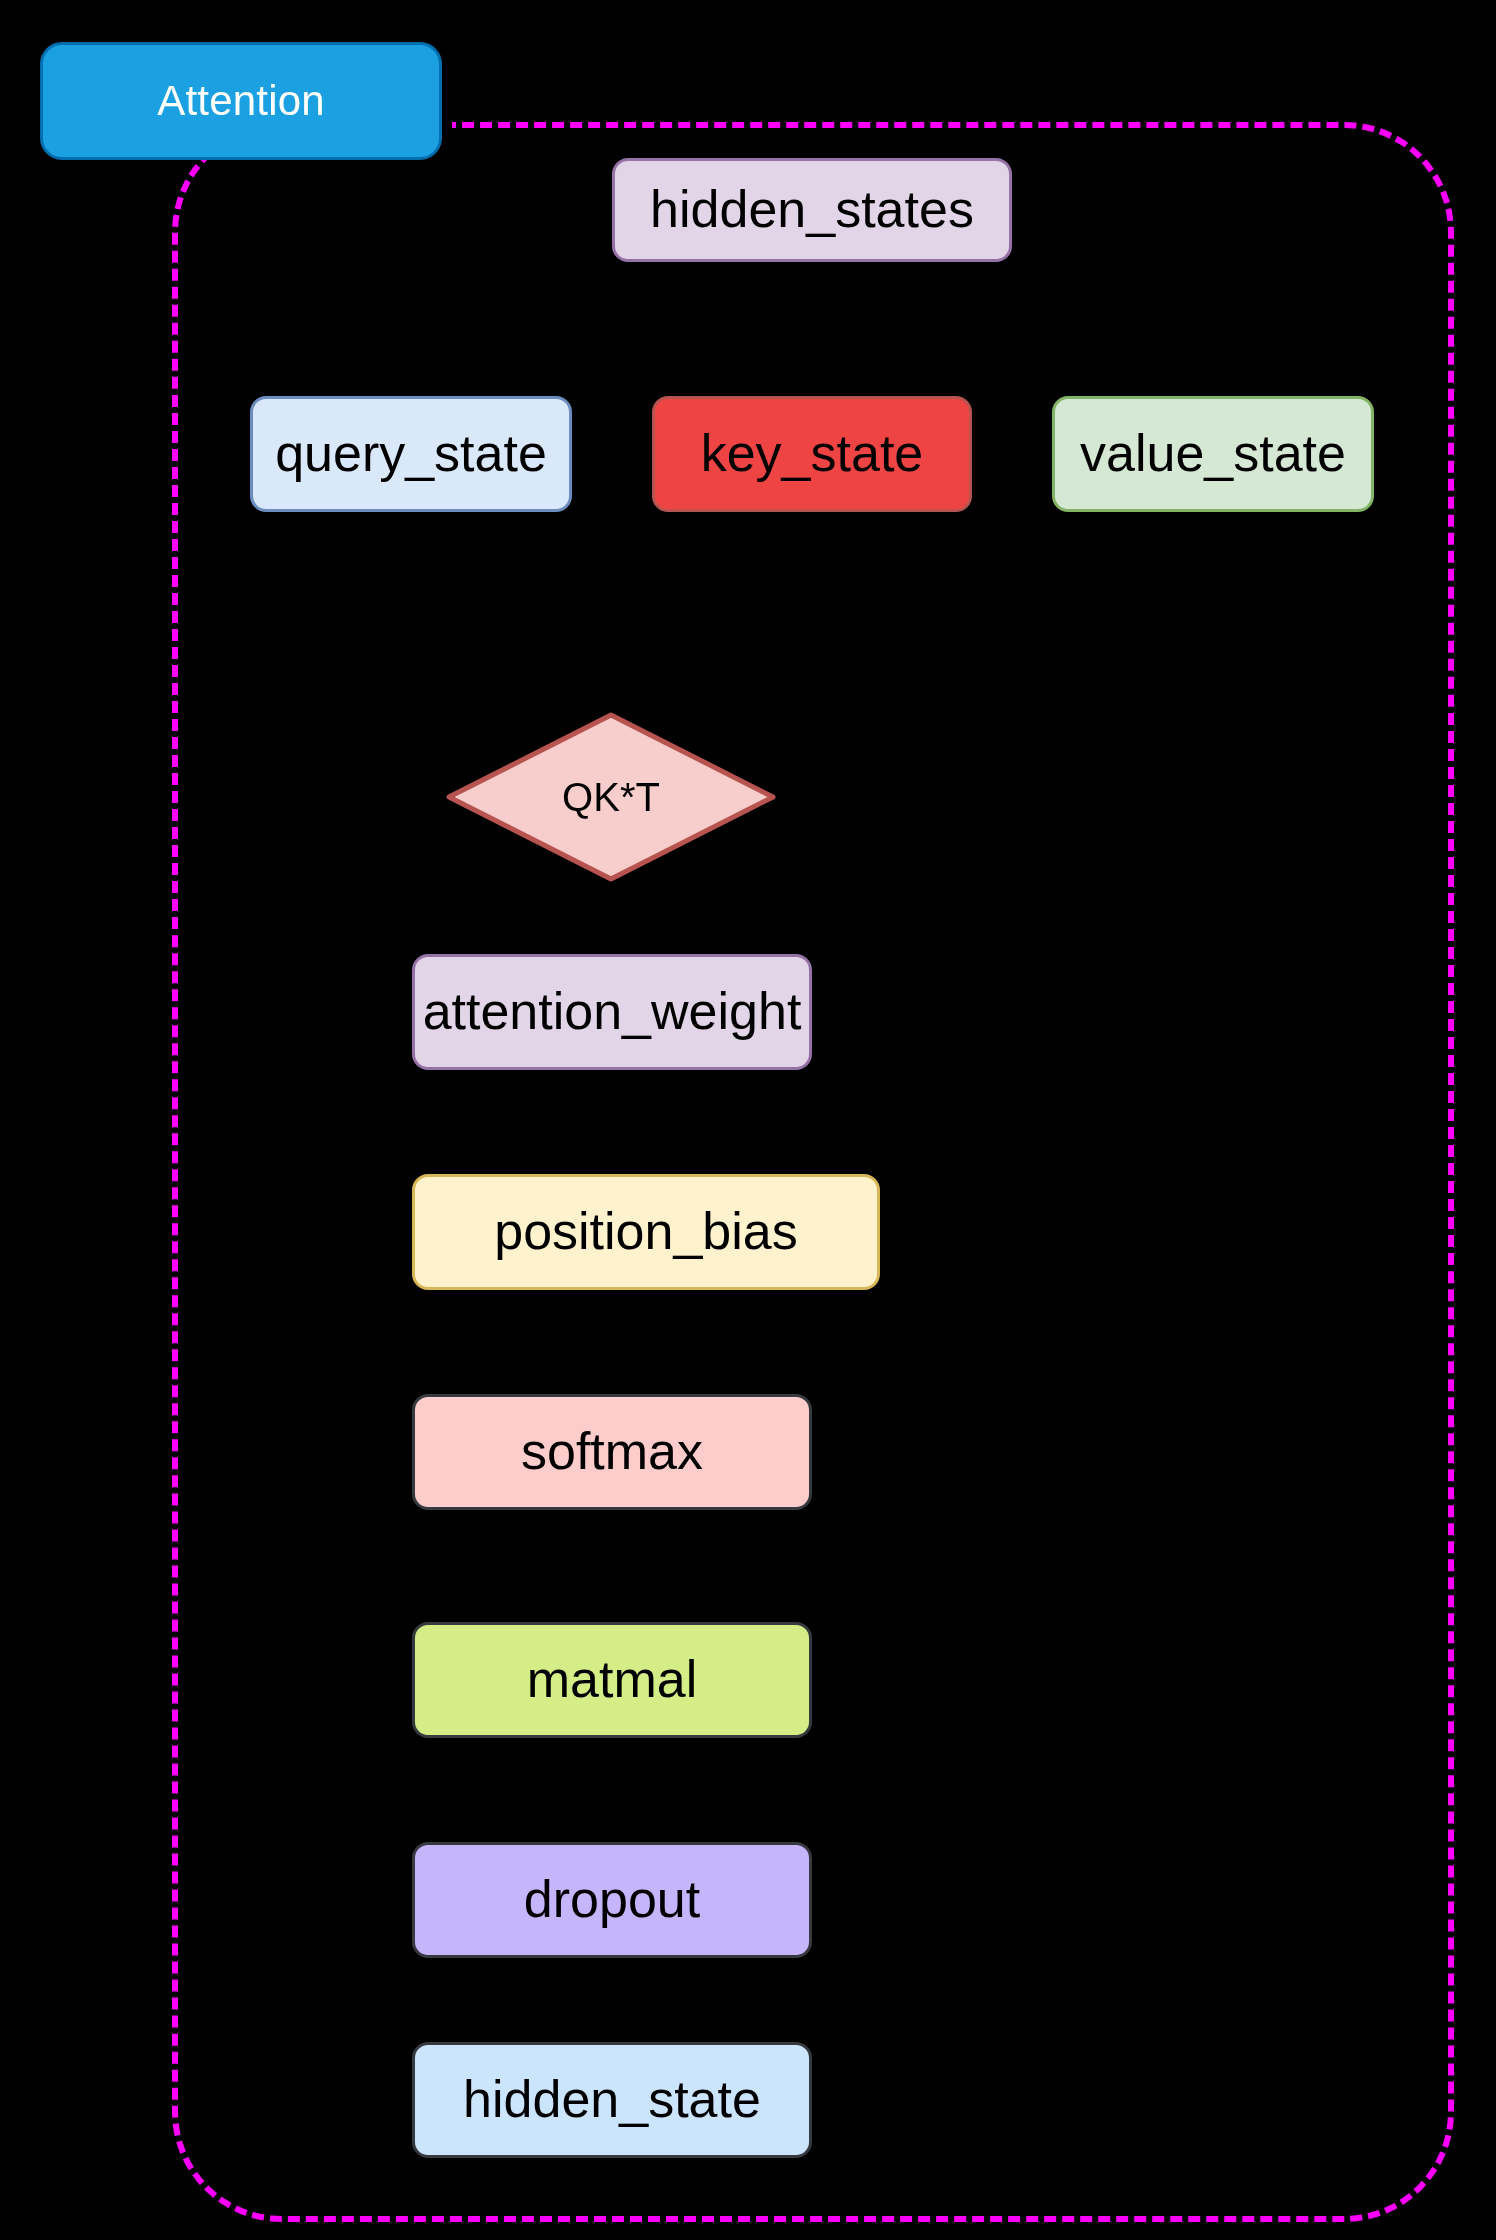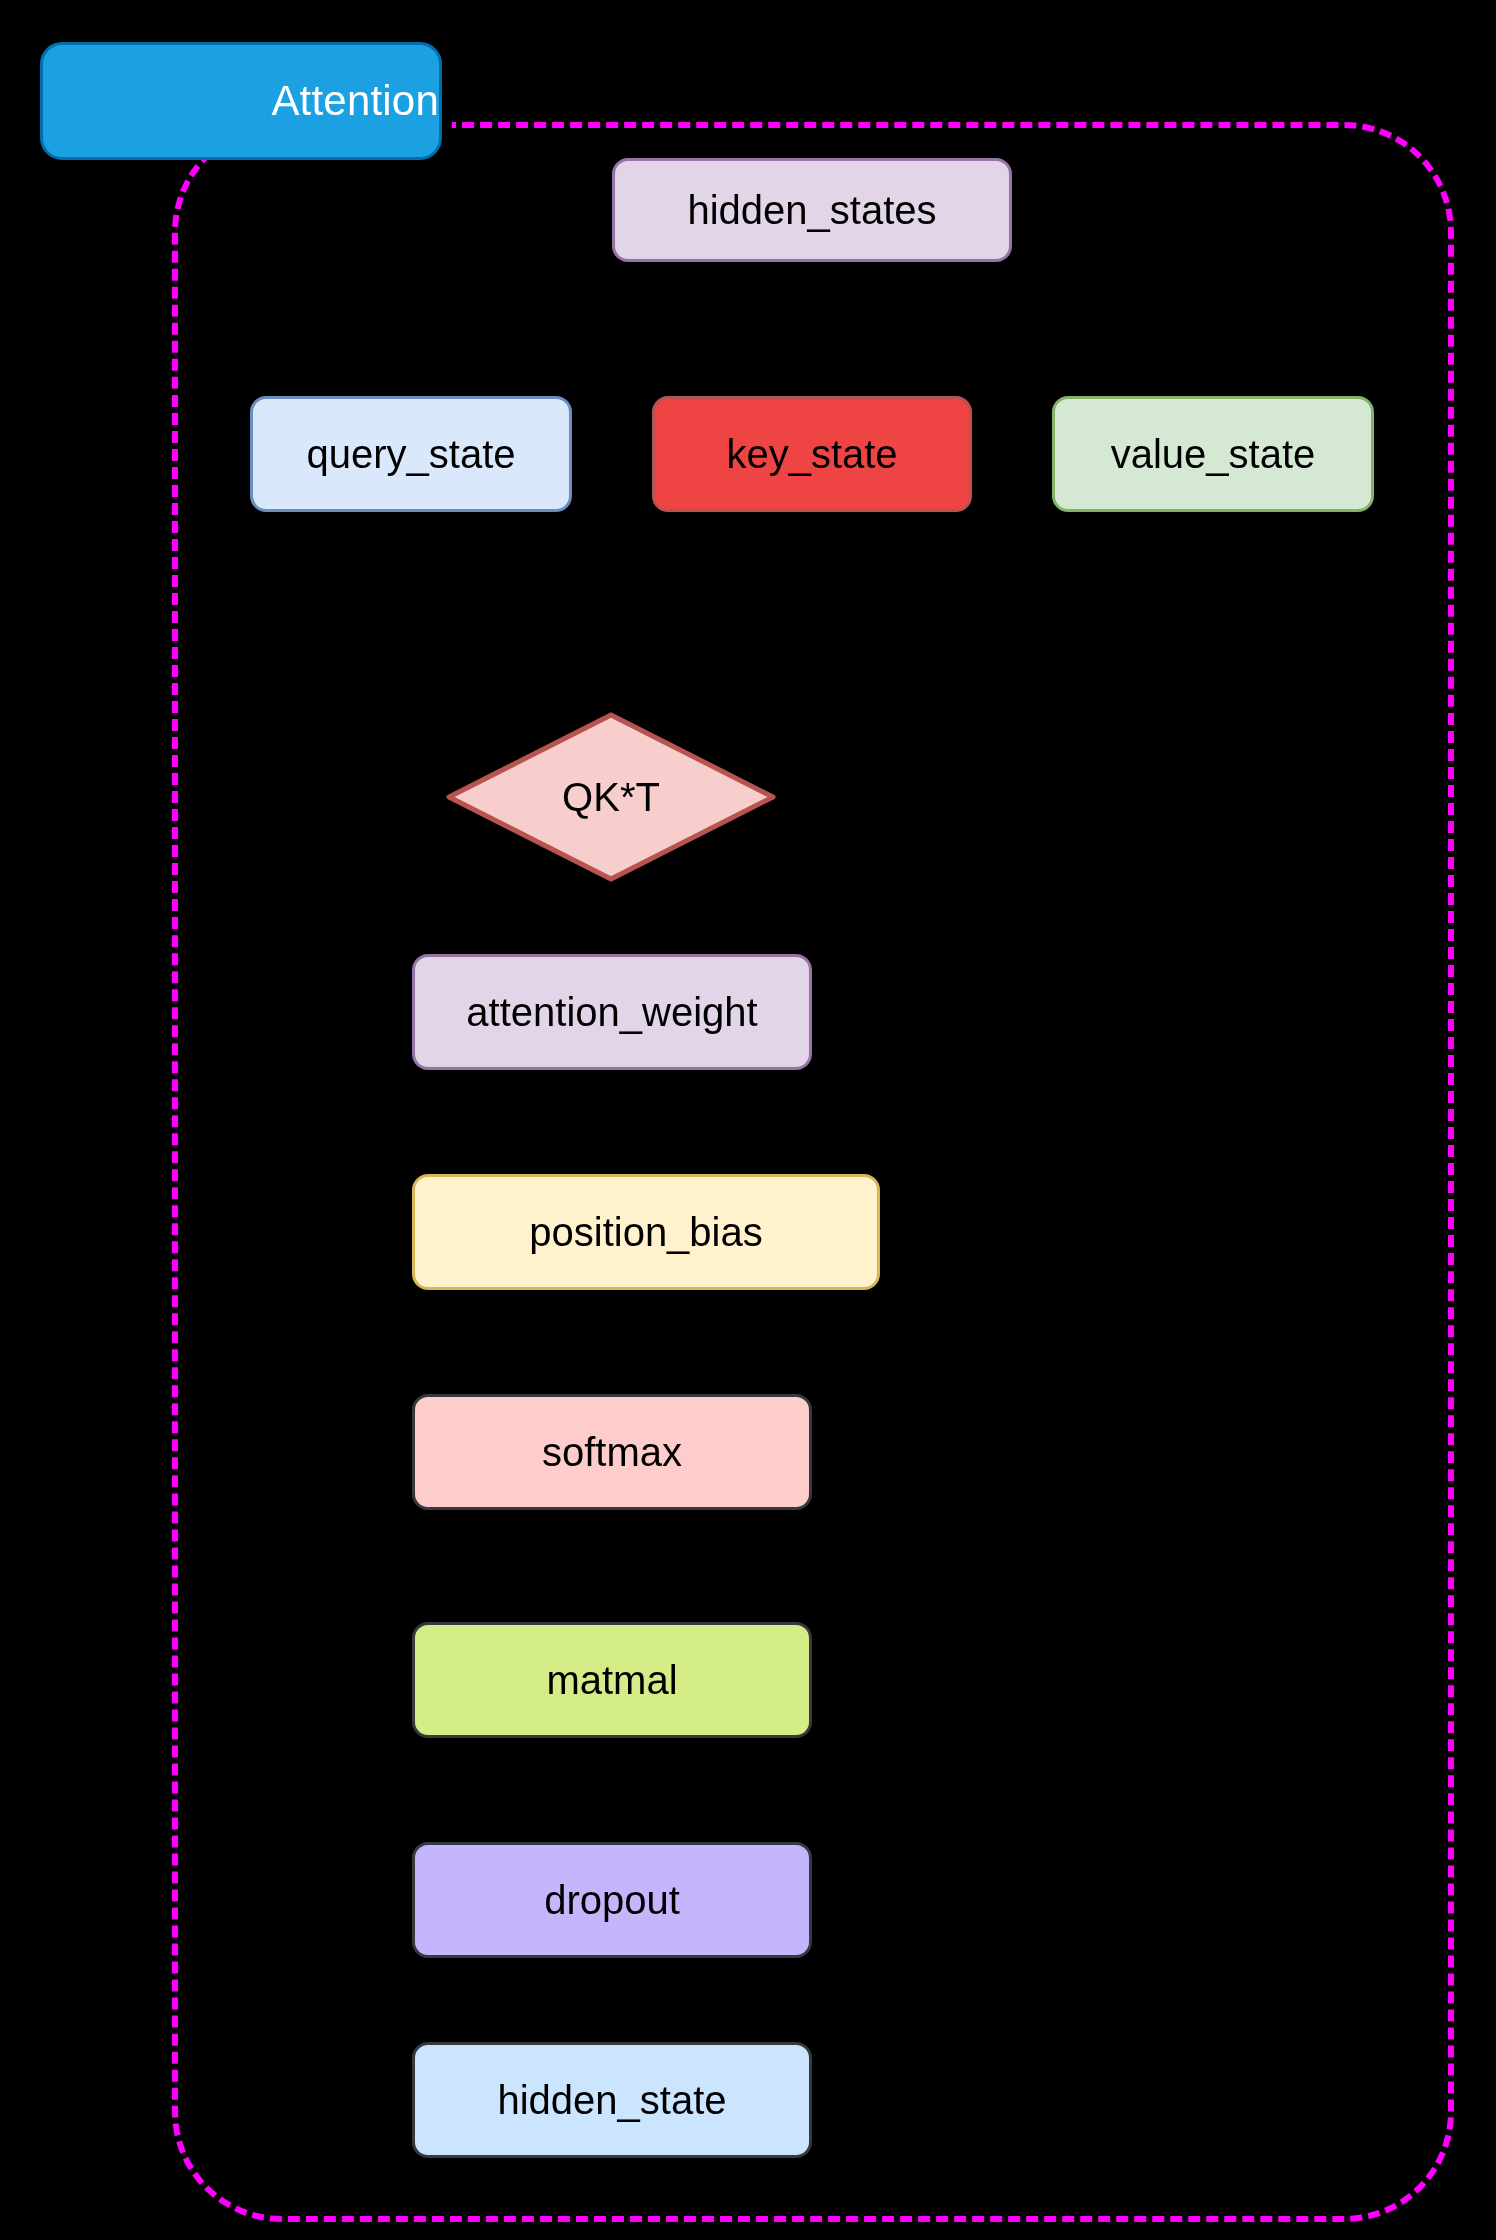--- a/index.html
+++ b/index.html
@@ -48,34 +48,34 @@
     position: absolute;
     left: 40px;
     top: 42px;
     width: 402px;
     height: 118px;
     background: #1ba1e2;
     border: 3px solid #006eaf;
     border-radius: 22px;
     display: flex;
     align-items: center;
-    justify-content: flex-end;
+    justify-content: center;
     color: #ffffff;
     font-size: 42px;
     letter-spacing: 0.2px;
   }
 
   
   .node {
     position: absolute;
     display: flex;
     align-items: center;
     justify-content: center;
     border-radius: 16px;
-    font-size: 40px;
+    font-size: 52px;
     color: #000000;
     text-align: center;
     line-height: 1.1;
     white-space: nowrap;
   }
 
   
   .diamond-wrap {
     position: absolute;
     display: flex;

